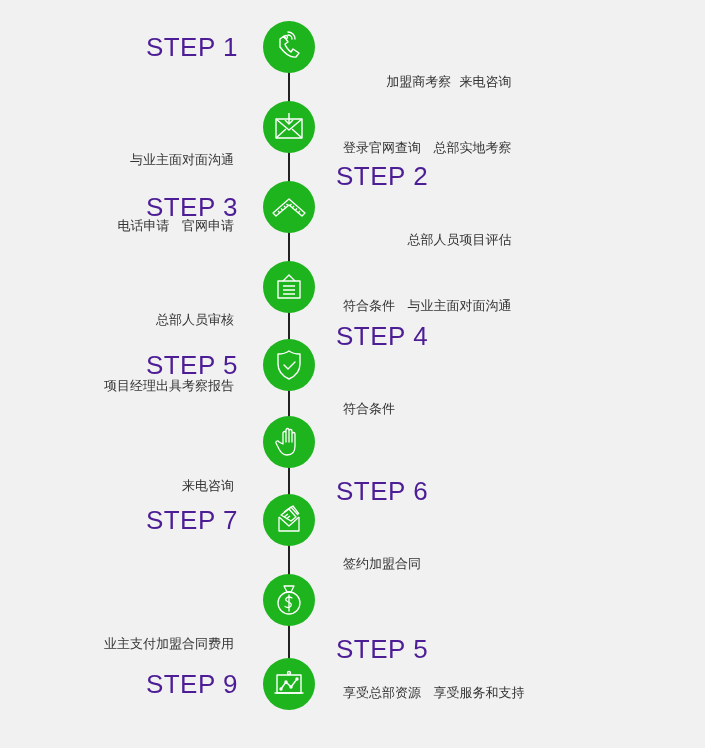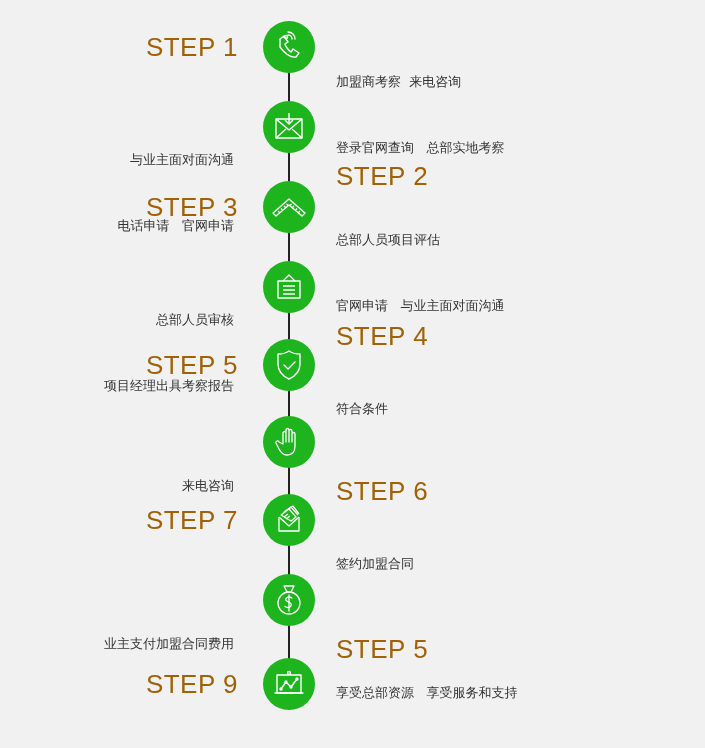--- a/index.html
+++ b/index.html
@@ -1,25 +1,25 @@
 <!DOCTYPE html>
 <html><head>
 <meta charset="utf-8">
 <style>
   html, body { margin: 0; padding: 0; }
   body { width: 705px; height: 748px; background: #f1f1f1; position: relative; overflow: hidden; font-family: "DejaVu Sans", "Liberation Sans", sans-serif; }
   .timeline-line { position: absolute; left: 288px; top: 47px; width: 1.5px; height: 637px; background: #222; }
   .step { position: absolute; left: 0; width: 705px; height: 0; }
   .circle { position: absolute; left: 263px; width: 52px; height: 52px; margin-top: -26px; border-radius: 50%; background: #1db41d; display: flex; align-items: center; justify-content: center; }
   .circle svg { width: 36px; height: 36px; }
-  .step-label { position: absolute; font-family: "Liberation Sans", sans-serif; font-size: 26px; color: #a16207; letter-spacing: 0.5px; line-height: 1; margin-top: -13px; white-space: nowrap; }
+  .step-label { position: absolute; font-family: "Liberation Sans", sans-serif; font-size: 26px; color: #4c1d95; letter-spacing: 0.5px; line-height: 1; margin-top: -13px; white-space: nowrap; }
   .step-label.left { right: 467px; text-align: right; }
   .step-label.right { left: 336px; margin-top: 36px; }
   .desc { position: absolute; font-size: 13px; color: #333; line-height: 22px; white-space: pre; }
-  .desc.right { left: 336px; }
+  .desc.right { left: 343px; text-align: right; }
   .desc.left { right: 471px; text-align: right; }
   .desc-line { display: block; }
 </style>
 </head>
 <body>
 
 <div class="timeline-line"></div>
 
 <div class="step" style="top:47px">
   <div class="step-label left">STEP 1</div>
@@ -60,21 +60,21 @@
   <div class="step-label left">STEP 3</div>
   <div class="circle">
     <svg viewBox="0 0 36 36" fill="none" stroke="#fff" stroke-width="1.3" stroke-linejoin="round">
       <path d="M2 24 l16 -14 l16 14 l-3 3 l-13 -11 l-13 11 z"></path>
       <path d="M7 22 l2 2 M10 19.5 l1.5 1.5 M13 17 l2 2 M15.5 15 l1.5 1.5"></path>
       <path d="M29 22 l-2 2 M26 19.5 l-1.5 1.5 M23 17 l-2 2 M20.5 15 l-1.5 1.5"></path>
     </svg>
   </div>
   <div class="desc right" style="top:-22px">
     <span class="desc-line">总部人员项目评估</span>
-    <span class="desc-line">官网申请   与业主面对面沟通</span>
+    <span class="desc-line">符合条件   与业主面对面沟通</span>
   </div>
 </div>
 
 <div class="step" style="top:287px">
   <div class="desc left" style="top:-22px">
     <span class="desc-line">总部人员审核</span>
     <span class="desc-line">项目经理出具考察报告</span>
   </div>
   <div class="circle">
     <svg viewBox="0 0 36 36" fill="none" stroke="#fff" stroke-width="1.4" stroke-linejoin="round">

